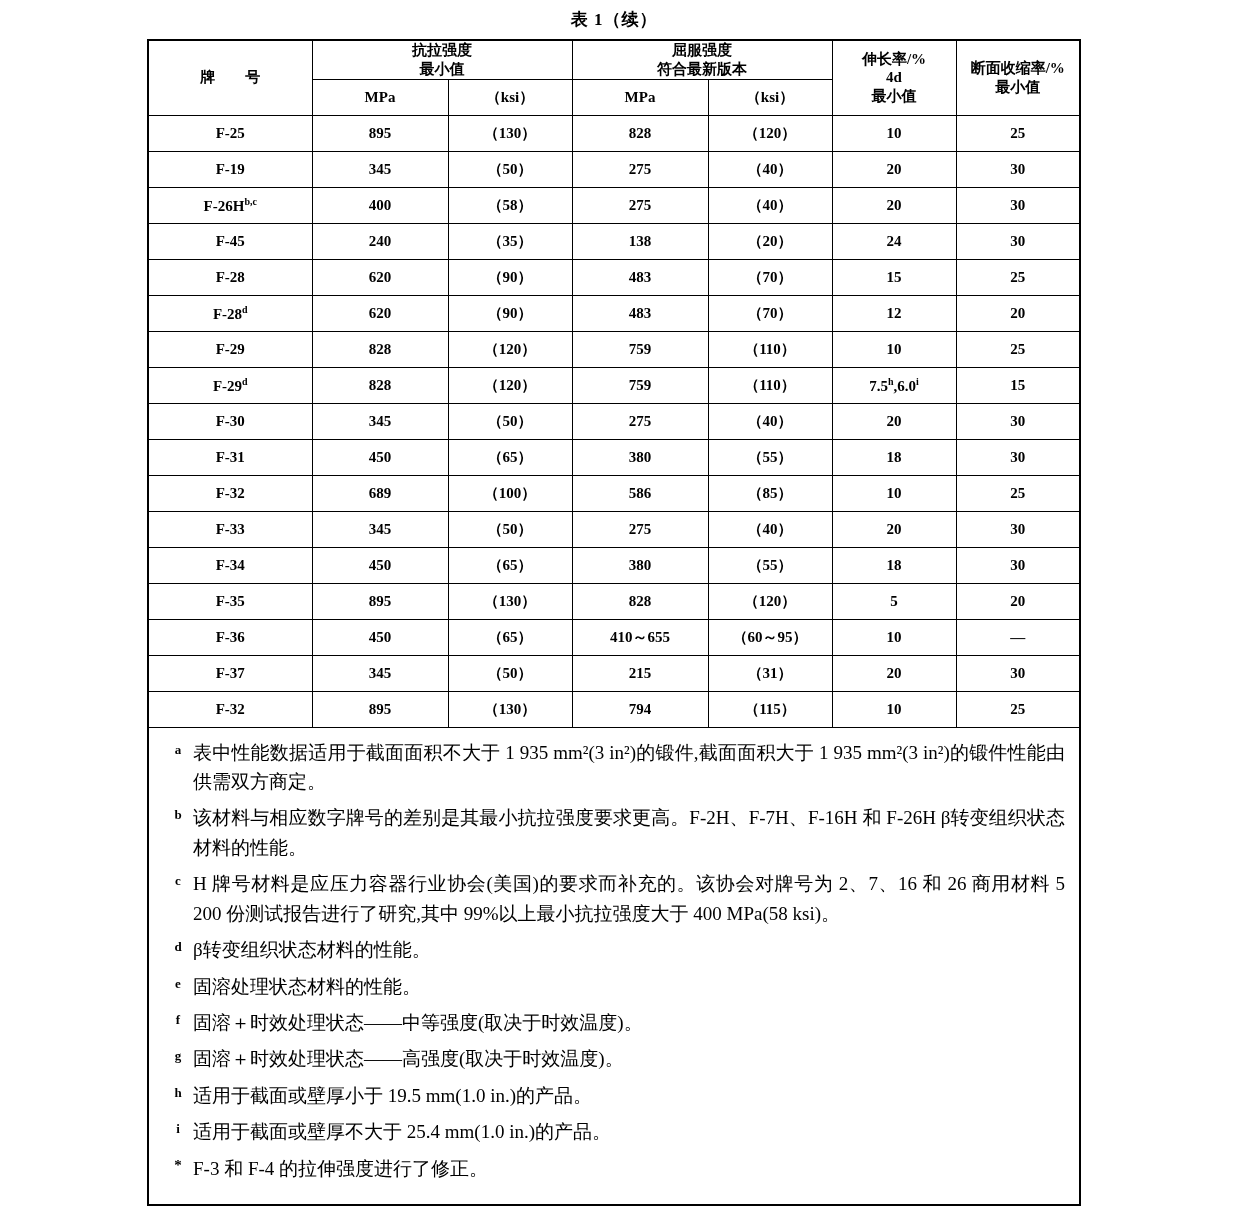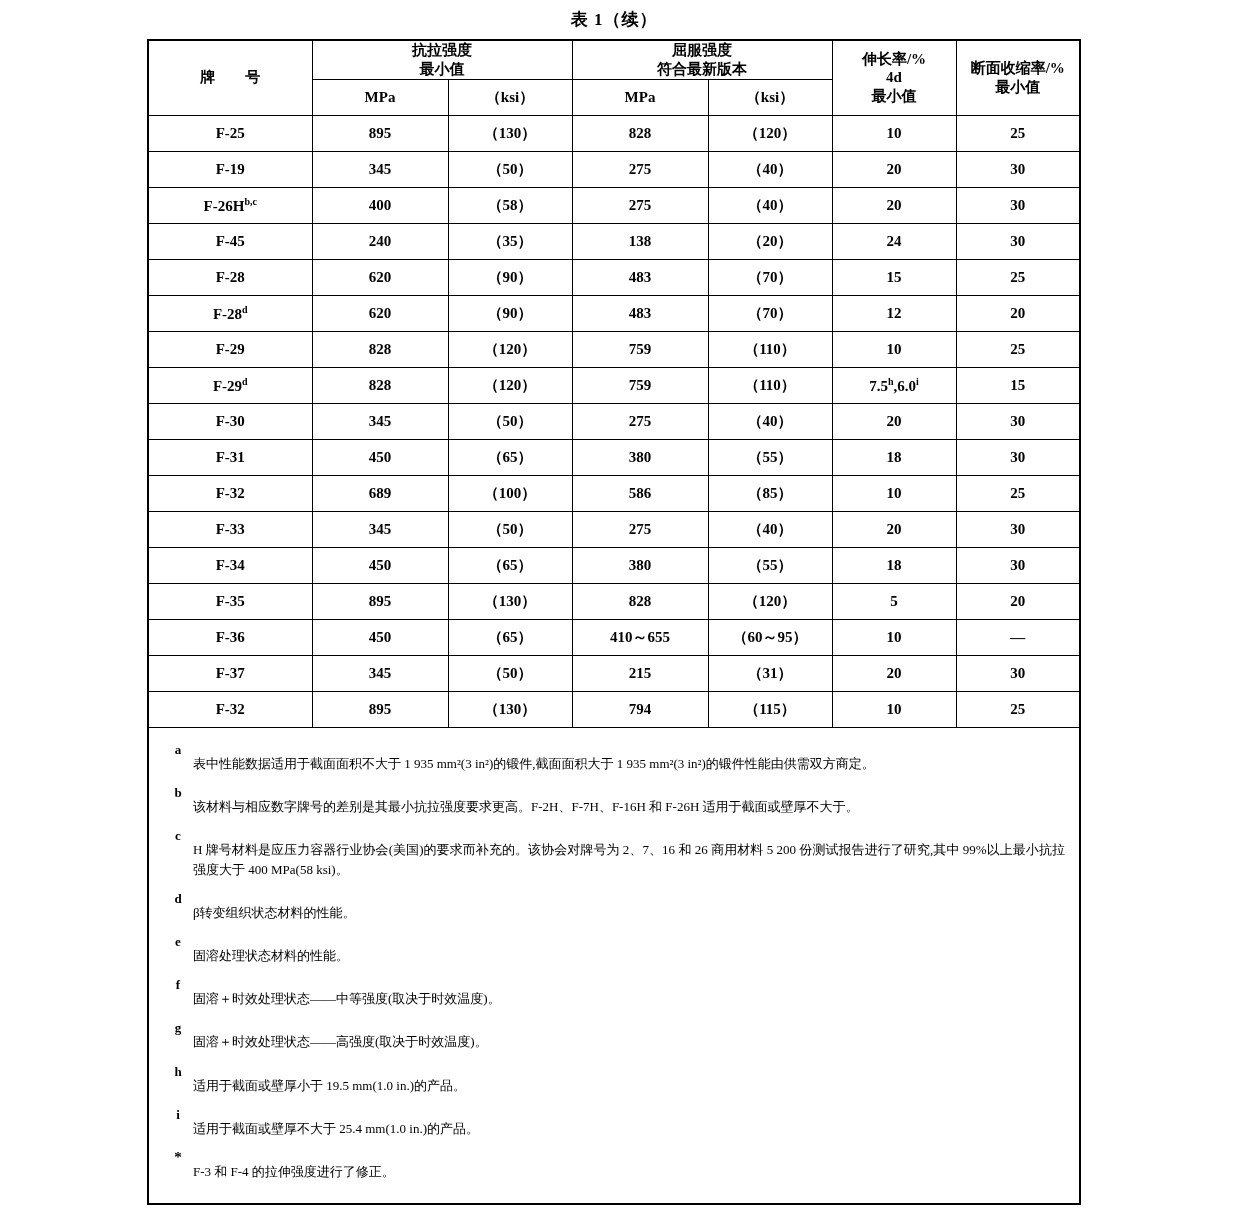--- a/index.html
+++ b/index.html
@@ -87,25 +87,24 @@
     font-weight: bold;
     font-size: 13px;
     padding-top: 2px;
   }
   .note-mark.star {
     font-size: 15px;
     padding-top: 0;
   }
   .note-text {
     flex: 1;
-    font-size: 13px;
+    font-size: 19px;
     line-height: 1.55;
     text-align: justify;
     font-family: "Liberation Serif", "DejaVu Serif", serif;
-    margin-top: 16px;
   }
   .section {
     margin-top: 26px;
     font-size: 17px;
     font-weight: bold;
   }
   .section-num {
     display: inline-block;
     width: 30px;
   }
@@ -319,21 +318,21 @@
       </tbody>
     <tfoot>
       <tr>
         <td colspan="7" class="notes-cell" id="notes-cell">
             <div class="note">
               <span class="note-mark">a</span>
               <span class="note-text">表中性能数据适用于截面面积不大于 1 935 mm²(3 in²)的锻件,截面面积大于 1 935 mm²(3 in²)的锻件性能由供需双方商定。</span>
             </div>
             <div class="note">
               <span class="note-mark">b</span>
-              <span class="note-text">该材料与相应数字牌号的差别是其最小抗拉强度要求更高。F-2H、F-7H、F-16H 和 F-26H 适用于截面或壁厚不大于。</span>
+              <span class="note-text">该材料与相应数字牌号的差别是其最小抗拉强度要求更高。F-2H、F-7H、F-16H 和 F-26H β转变组织状态材料的性能。</span>
             </div>
             <div class="note">
               <span class="note-mark">c</span>
               <span class="note-text">H 牌号材料是应压力容器行业协会(美国)的要求而补充的。该协会对牌号为 2、7、16 和 26 商用材料 5 200 份测试报告进行了研究,其中 99%以上最小抗拉强度大于 400 MPa(58 ksi)。</span>
             </div>
             <div class="note">
               <span class="note-mark">d</span>
               <span class="note-text">β转变组织状态材料的性能。</span>
             </div>
             <div class="note">

